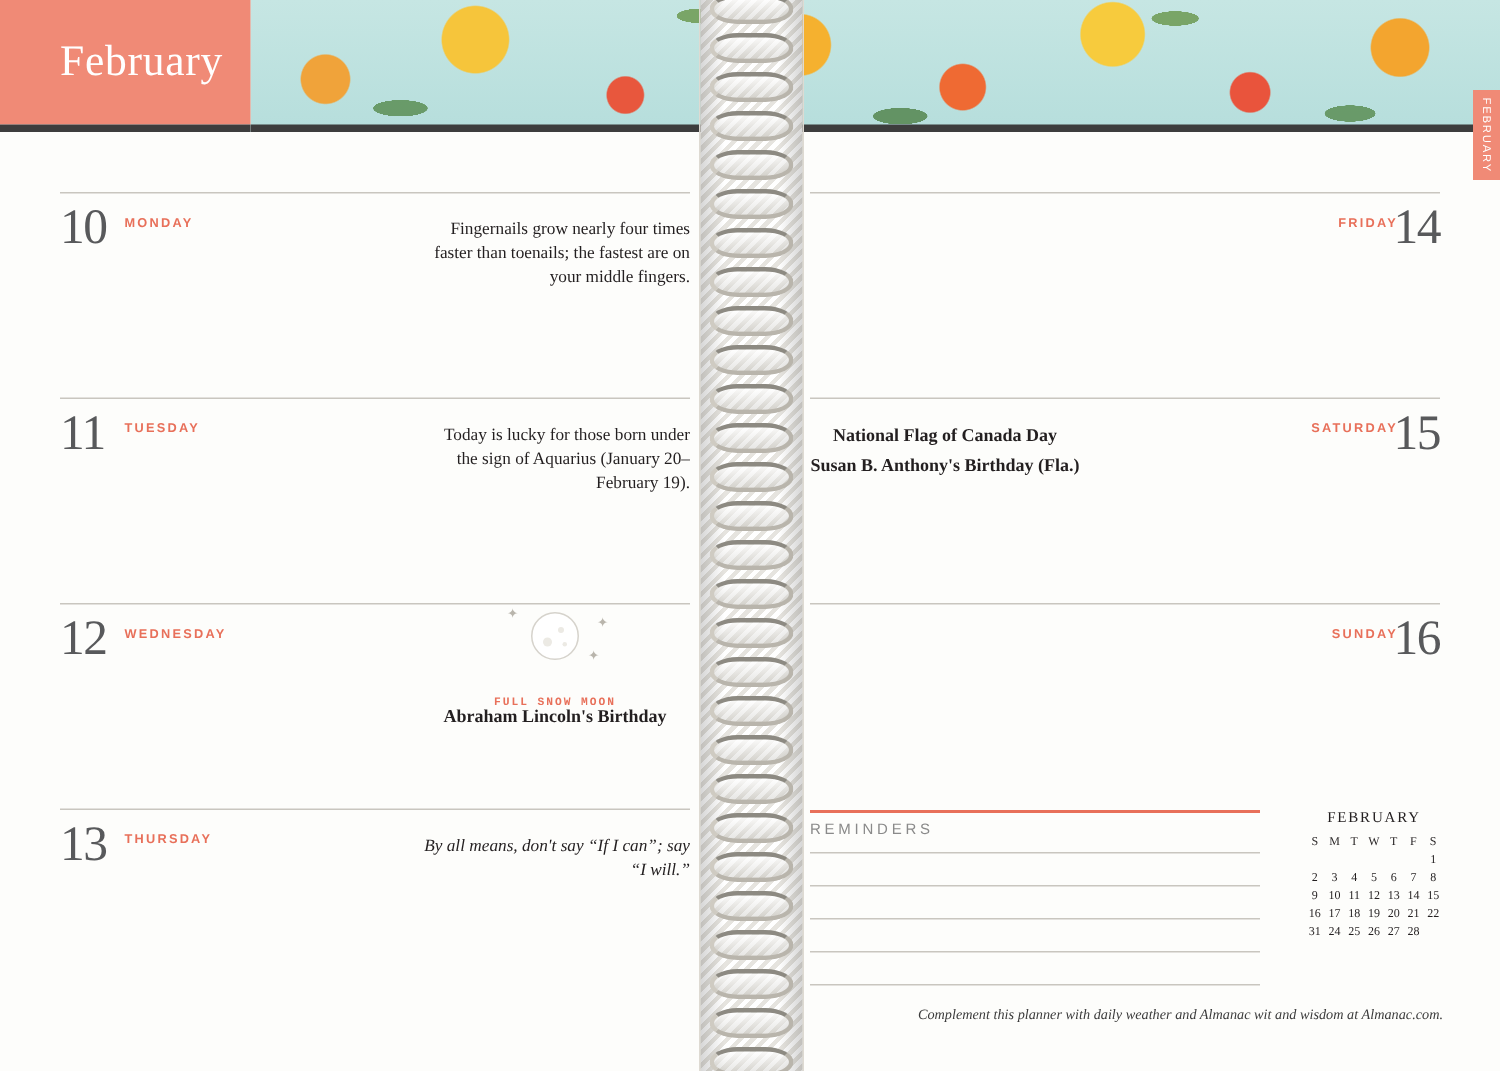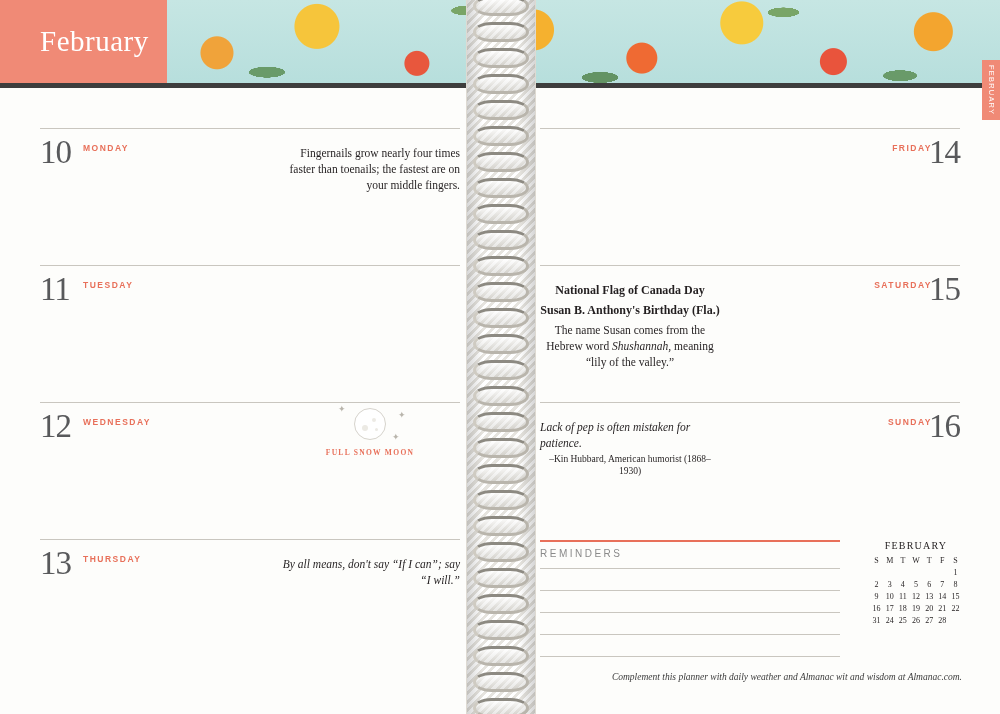--- a/index.html
+++ b/index.html
@@ -255,23 +255,23 @@
   .moon-icon .c3 { width: 3px; height: 3px; left: 20px; top: 19px; }
   .sparkle {
     position: absolute;
     color: #b9b5ac;
     font-size: 9px;
   }
   .moon-label {
     font-size: 7.5px;
     letter-spacing: 1.3px;
     color: #e8705a;
-    font-family: Liberation Serif, serif;
+    font-family: Liberation Mono, monospace;
     font-weight: bold;
-    margin-top: 4px;
+    margin-top: 20px;
   }
 
   
   .reminders {
     position: absolute;
     left: 540px;
     top: 540px;
     width: 300px;
   }
   .reminders .rm-rule {
@@ -400,37 +400,43 @@
     <div class="dayname">MONDAY</div>
     <div class="content">
       <div class="ev-text">Fingernails grow nearly four times faster than toenails; the fastest are on your middle fingers.</div>
     </div>
   </div>
 
   <div class="day left-day" style="top:265px; height:130px;">
     <div class="rule"></div>
     <div class="daynum">11</div>
     <div class="dayname">TUESDAY</div>
+    <div class="content">
+      <div class="ev-text">Today is lucky for those born under the sign of Aquarius (January 20–February 19).</div>
+    </div>
   </div>
 
   <div class="day left-day" style="top:402px; height:130px;">
     <div class="rule"></div>
     <div class="daynum">12</div>
     <div class="dayname">WEDNESDAY</div>
     <div class="moon-wrap">
       <span class="sparkle" style="left:58px; top:-4px;">✦</span>
       <span class="sparkle" style="left:118px; top:2px;">✦</span>
       <span class="sparkle" style="left:112px; top:24px;">✦</span>
       <div class="moon-icon">
         <div class="crater c1"></div>
         <div class="crater c2"></div>
         <div class="crater c3"></div>
       </div>
       <div class="moon-label">FULL SNOW MOON</div>
     </div>
+    <div class="content" style="top:68px;">
+      <div class="ev-title" style="text-align:center;">Abraham Lincoln's Birthday</div>
+    </div>
   </div>
 
   <div class="day left-day" style="top:539px; height:130px;">
     <div class="rule"></div>
     <div class="daynum">13</div>
     <div class="dayname">THURSDAY</div>
     <div class="content">
       <div class="quote">By all means, don't say “If I can”; say “I will.”</div>
     </div>
   </div>
@@ -441,36 +447,27 @@
     <div class="dayname">FRIDAY</div>
   </div>
 
   <div class="day right-day" style="top:265px; height:130px;">
     <div class="rule"></div>
     <div class="daynum">15</div>
     <div class="dayname">SATURDAY</div>
     <div class="content">
       <div class="ev-title">National Flag of Canada Day</div>
       <div class="ev-title">Susan B. Anthony's Birthday (Fla.)</div>
-      <div class="ev-text">
-        <span>The name Susan comes from the Hebrew word</span>
-        <em>Shushannah,</em>
-        <span>meaning “lily of the valley.”</span>
-      </div>
     </div>
   </div>
 
   <div class="day right-day" style="top:402px; height:130px;">
     <div class="rule"></div>
     <div class="daynum">16</div>
     <div class="dayname">SUNDAY</div>
-    <div class="content" style="text-align:left;">
-      <div class="quote">Lack of pep is often mistaken for patience.</div>
-      <div class="attrib" style="text-align:center;">–Kin Hubbard, American humorist (1868–1930)</div>
-    </div>
   </div>
 
   <div class="reminders">
     <div class="rm-rule"></div>
     <div class="rm-title">REMINDERS</div>
     <div class="lines" id="reminder-lines">
         <div></div>
         <div></div>
         <div></div>
         <div></div>

